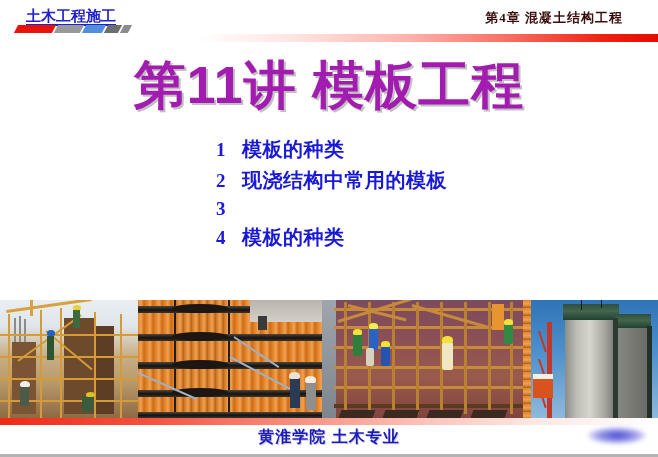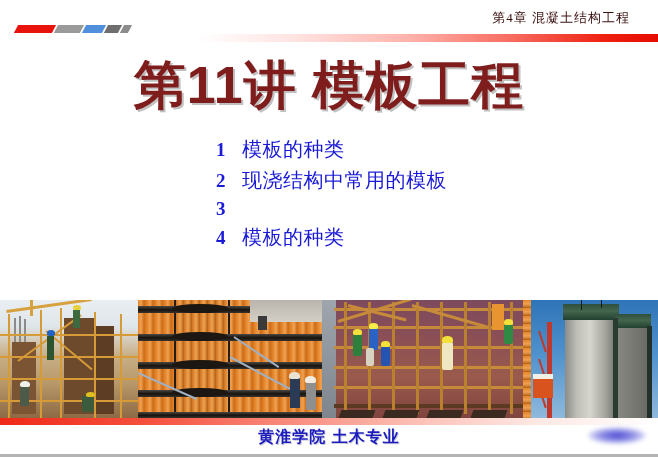--- a/index.html
+++ b/index.html
@@ -33,23 +33,23 @@
     font-weight: bold;
     color: #2222cc;
     letter-spacing: 0px;
     white-space: nowrap;
     border-bottom: 2px solid #2222cc;
     padding-bottom: 1px;
     line-height: 15px;
   }
   .hdr-right-title {
     position: absolute;
-    right: 28px; top: 9px;
+    right: 35px; top: 9px;
     font-size: 13px;
-    font-weight: normal;
+    font-weight: bold;
     color: #3a0d0d;
     white-space: nowrap;
     letter-spacing: 1px;
     font-family: "Liberation Serif", "DejaVu Serif", serif;
   }
   
   .deco-bar {
     position: absolute;
     left: 16px; top: 25px;
     width: 110px; height: 8px;
@@ -76,21 +76,21 @@
   }
 
   
   #main-title {
     position: absolute;
     left: 0; top: 54px;
     width: 658px;
     text-align: center;
     font-size: 52px;
     font-weight: bold;
-    color: #7f1d1d;
+    color: #a21caf;
     letter-spacing: 1px;
     line-height: 62px;
     text-shadow: 2px 2px 0 rgba(140,140,140,0.55);
     white-space: nowrap;
   }
 
   
   #outline {
     position: absolute;
     left: 216px; top: 136px;
@@ -105,21 +105,21 @@
   .outline-num {
     width: 26px;
     font-size: 19px;
     font-weight: bold;
     color: #1a1ad6;
     font-family: "Liberation Serif", "DejaVu Serif", serif;
     text-align: left;
   }
   .outline-label {
     font-size: 20px;
-    font-weight: normal;
+    font-weight: bold;
     color: #1a1ad6;
     letter-spacing: 0.5px;
   }
 
   
   #photo-strip {
     position: absolute;
     left: 0; top: 300px;
     width: 658px; height: 118px;
     display: flex;
@@ -207,20 +207,21 @@
     filter: blur(2px);
   }
 </style>
 </head>
 <body>
 
 <div id="slide">
 
   <div id="header">
 
+    <div class="hdr-left-title">土木工程施工</div>
 
     <div class="deco-bar">
       <span class="deco-seg" style="left:0px;  width:38px; background:#e8140c;"></span>
       <span class="deco-seg" style="left:40px; width:26px; background:#9a9a9a;"></span>
       <span class="deco-seg" style="left:68px; width:20px; background:#4f8fdb;"></span>
       <span class="deco-seg" style="left:90px; width:14px; background:#6e6e6e;"></span>
       <span class="deco-seg" style="left:106px;width:8px;  background:#8c8c8c;"></span>
     </div>
 
     <div class="hdr-right-title">第4章  混凝土结构工程</div>

